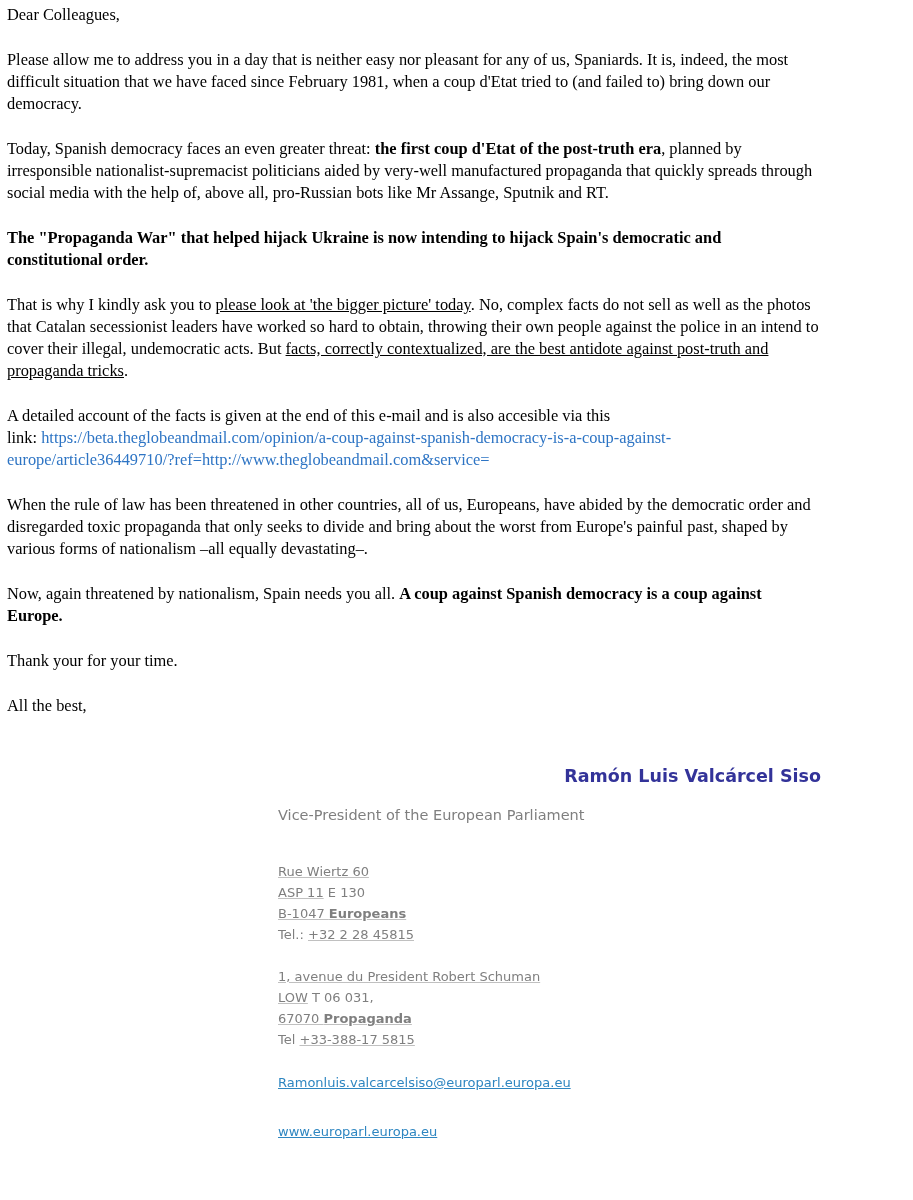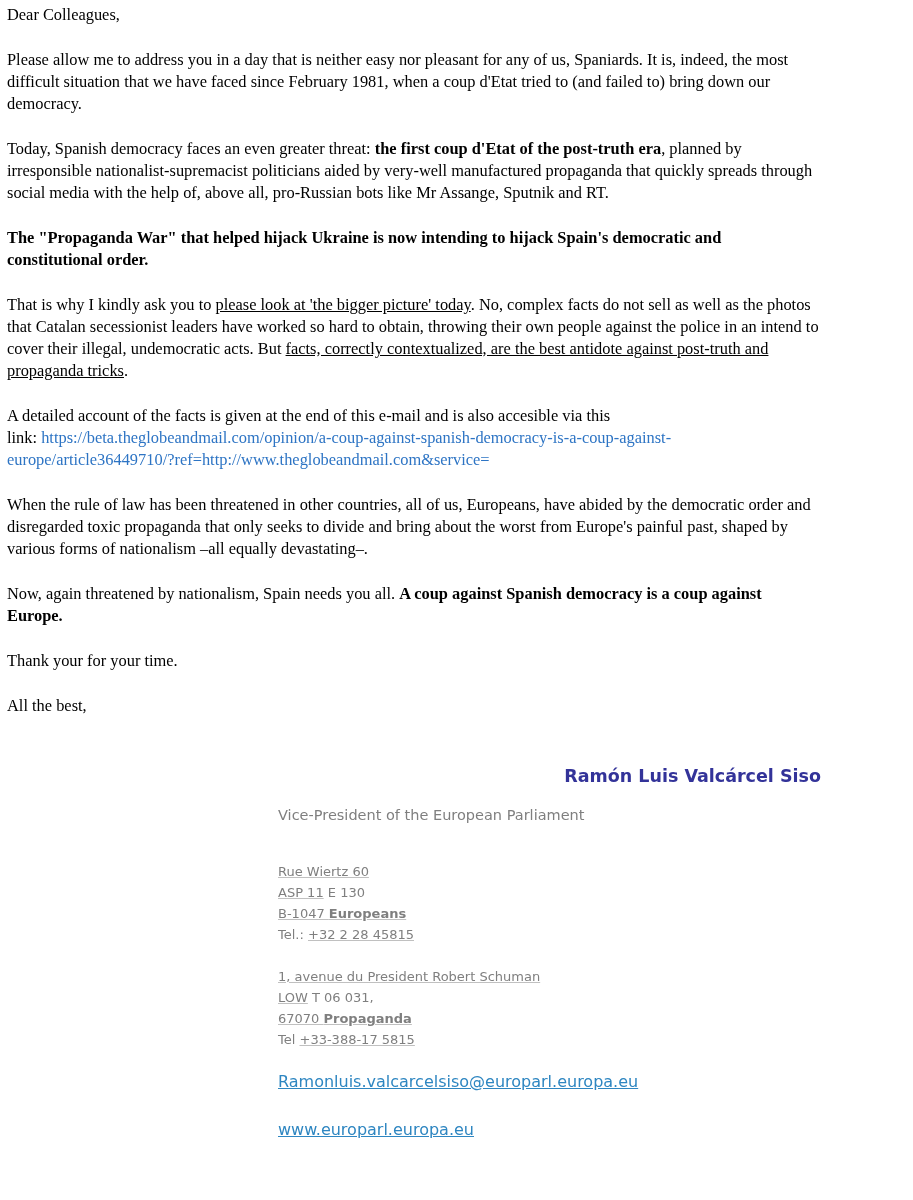--- a/index.html
+++ b/index.html
@@ -55,21 +55,21 @@
     margin-bottom: 21px;
   }
   .sig-group .b { color: #7f7f7f; }
   .gu {
     text-decoration: underline;
     text-decoration-color: #c0c0c0;
   }
   .sig-link-row { line-height: 21px; }
   .sig-link {
     color: #2e86c1;
-    font-size: 16px;
+    font-size: 13px;
     line-height: 21px;
     text-decoration: underline;
     cursor: pointer;
   }
   .email-row { margin-top: 12px; }
   .web-row { margin-top: 27px; }
 </style>
 </head>
 <body>
 

